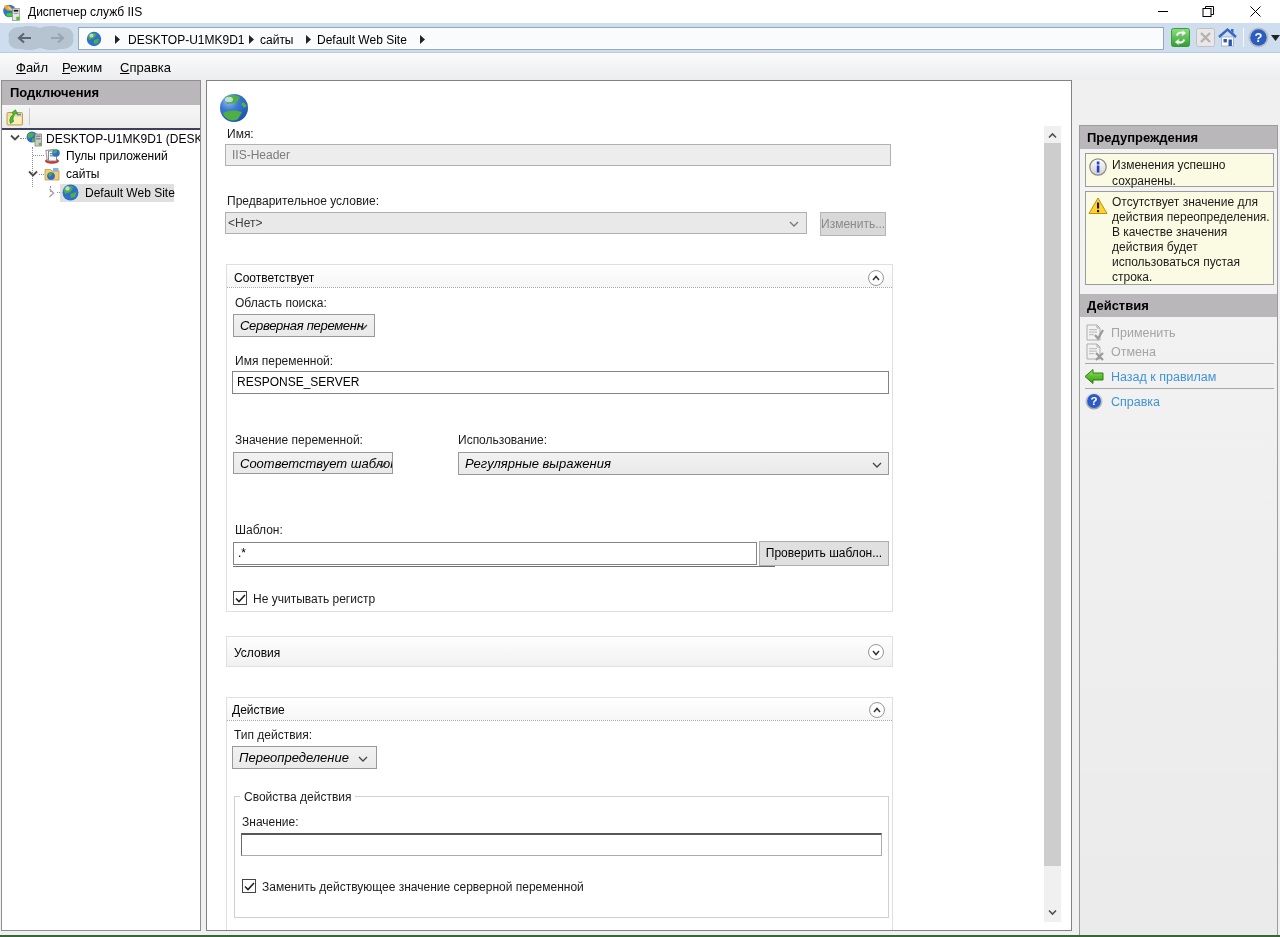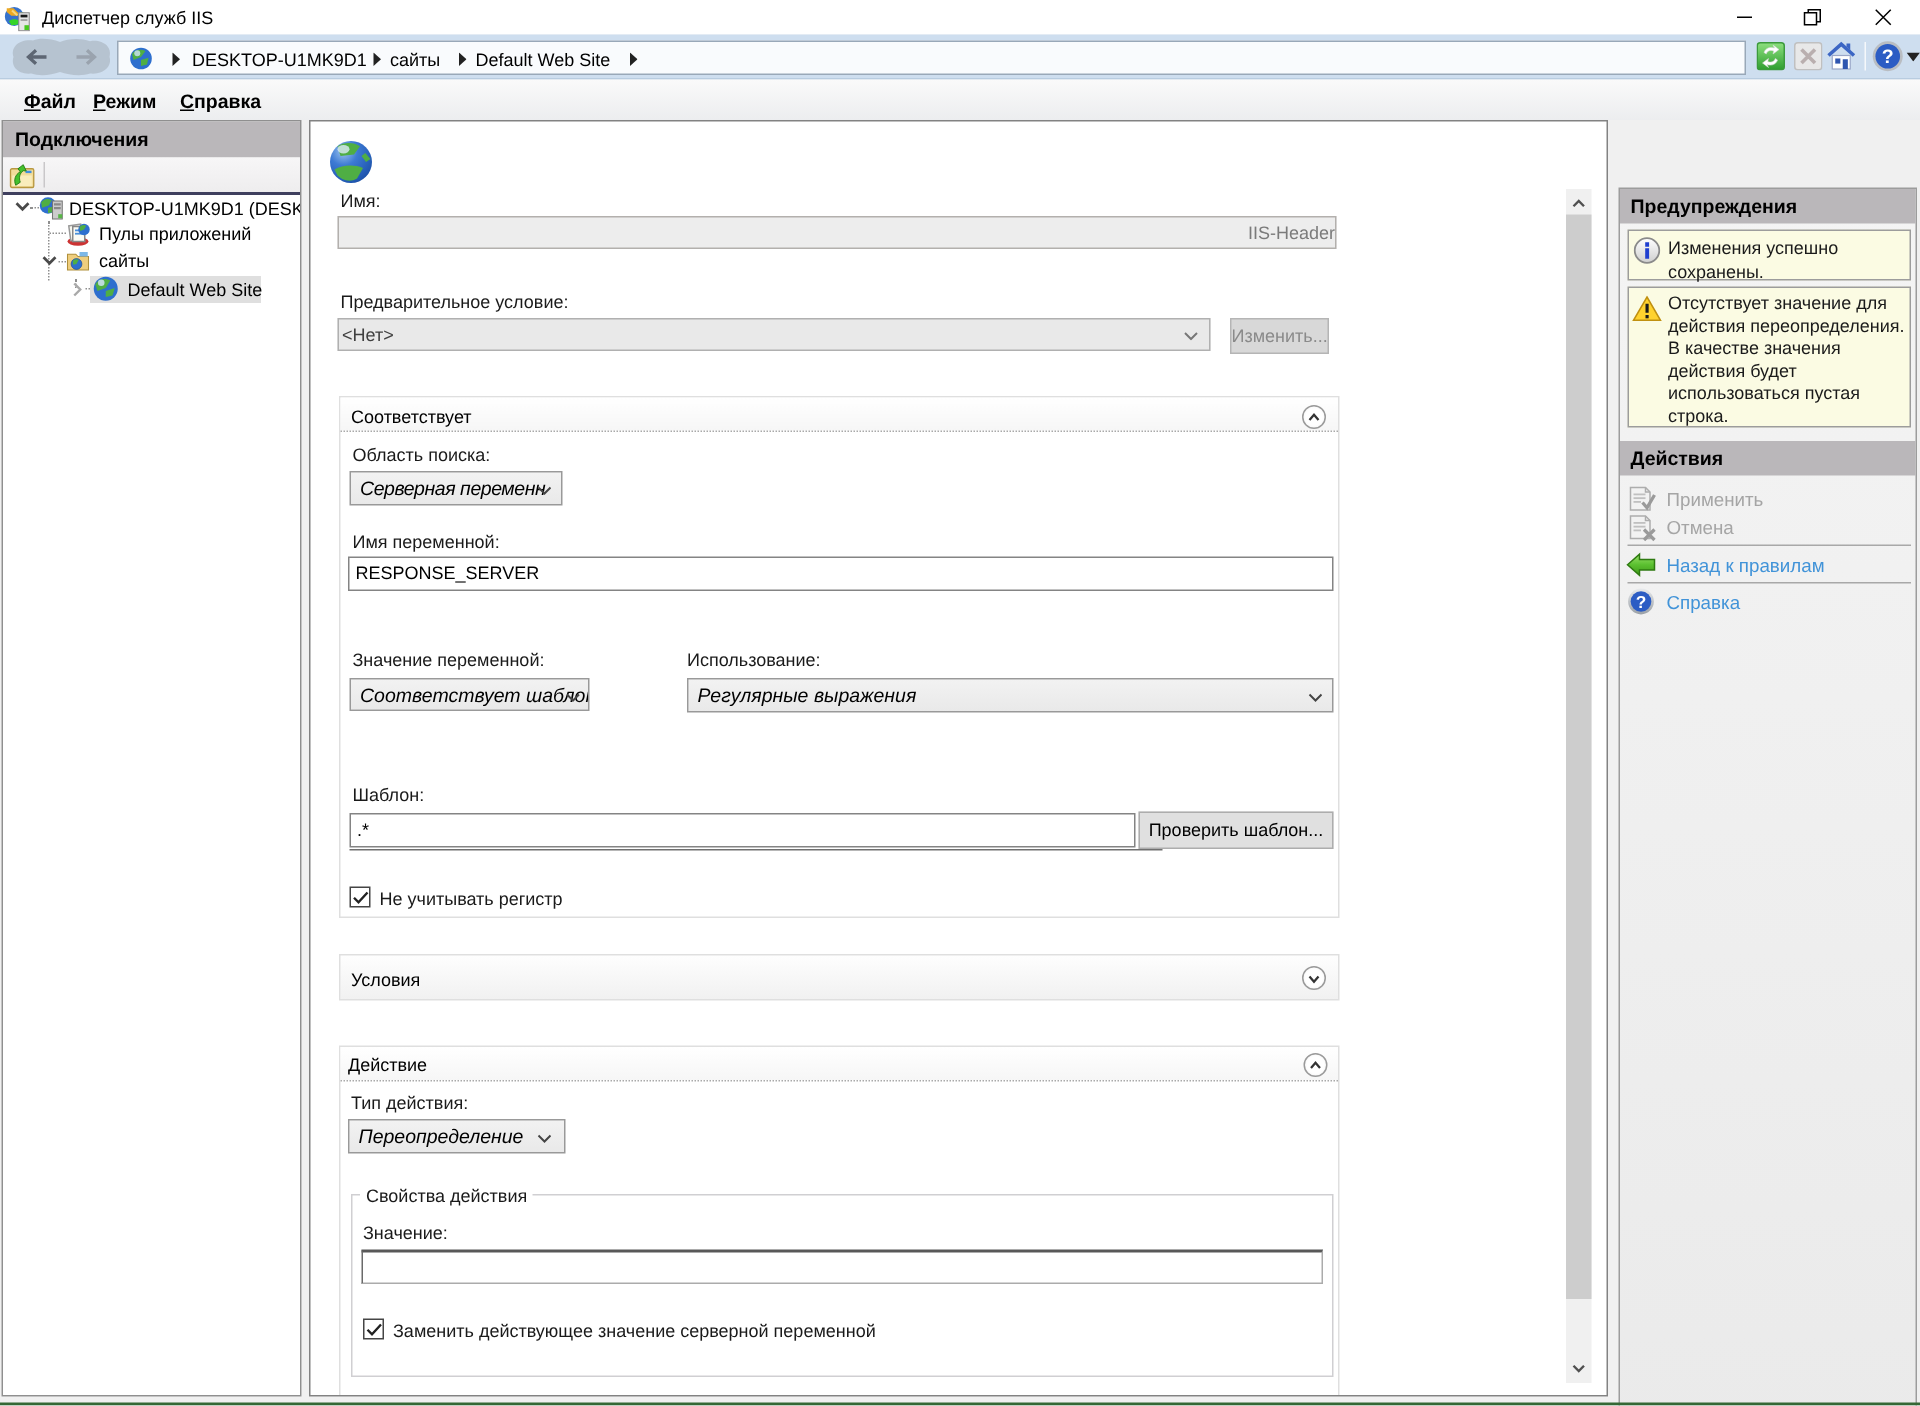--- a/index.html
+++ b/index.html
@@ -11,38 +11,38 @@
 
 #titlebar { position:absolute; left:0; top:0; width:1280px; height:23px; background:#ffffff; }
 #titletext { position:absolute; left:28px; top:5px; font-size:12px; color:#000; }
 
 
 #navbar { position:absolute; left:0; top:23px; width:1280px; height:30px; background:#cedeef; border-bottom:1px solid #b8cce0;padding-left:44px; }
 #addrbar { position:absolute; left:78px; top:4px; width:1086px; height:23px; background:#f9fbfd; border:1px solid #99a8b8; }
 .crumb { position:absolute; top:5px; font-size:12px; color:#000; white-space:nowrap; }
 
 
-#menubar { position:absolute; left:0; top:53px; width:1280px; height:27px; background:linear-gradient(#fafafa,#ecedef);font-weight:bold; }
+#menubar { position:absolute; left:0; top:53px; width:1280px; height:27px; background:linear-gradient(#fafafa,#ecedef); }
 .menuitem { position:absolute; top:7px; font-size:13px; color:#000; }
 .menuitem u { text-decoration:underline; }
 
 
 .panelhdr { font-weight:bold; font-size:13px; color:#000; background:#bab7ba; }
 
 #leftpanel { position:absolute; left:1px; top:80px; width:200px; height:851px; background:#fff; border:1px solid #8f8f8f; }
 #lp-hdr { position:absolute; left:0; top:0; width:198px; height:24px; line-height:24px; padding-left:8px; }
 #lp-toolbar { position:absolute; left:0; top:24px; width:198px; height:23px; background:linear-gradient(#f7f6f7,#eeedee); }
 #lp-navy { position:absolute; left:0; top:47px; width:198px; height:2px; background:#3f3f5e; }
 .treerow { position:absolute; height:18px; line-height:18px; font-size:12px; color:#000; white-space:nowrap; }
 
 #mainpanel { position:absolute; left:206px; top:80px; width:866px; height:851px; background:#fff; border:1px solid #828282; overflow:hidden; }
 
 .lbl { position:absolute; font-size:12px; color:#1a1a1a; white-space:nowrap; }
 .tbox { position:absolute; background:#fff; border:1px solid #848484; font-size:12px; color:#000; }
-.tbox-dis { position:absolute; background:#ededed; border:1px solid #b3b0ad; font-size:12px; color:#7b7b7b;text-align:right; }
+.tbox-dis { position:absolute; background:#ededed; border:1px solid #b3b0ad; font-size:12px; color:#7b7b7b; }
 .combo { position:absolute; background:linear-gradient(#f2f2f2,#e9e9e9); border:1px solid #999999; font-size:13px; color:#000; white-space:nowrap; overflow:hidden;font-style:italic; }
 .combo-dis { position:absolute; background:#e9e9e9; border:1px solid #b0b0b0; font-size:12px; color:#404040; }
 .btn { position:absolute; background:#e0e0e0; border:1px solid #adadad; font-size:12px; color:#000; text-align:center; }
 .btn-dis { position:absolute; background:#d8d8d8; border:1px solid #b5b5b5; font-size:12px; color:#8a8a8a; text-align:center; }
 .section { position:absolute; border:1px solid #dfdfdf; background:#fff; }
 .sec-hdr { position:absolute; left:0; top:0; width:100%; height:23px; background:linear-gradient(#ffffff,#f6f6f6); border-bottom:1px dotted #a9a9a9; }
 .sec-title { position:absolute; left:7px; top:5px; font-size:12px; color:#000; }
 .chev-circle { position:absolute; width:16px; height:16px; border-radius:50%; border:1px solid #9a9a9a; background:radial-gradient(#ffffff 55%, #eeeeee); }
 .cb { position:absolute; width:14px; height:14px; background:#fff; border:1px solid #454545; }
 

